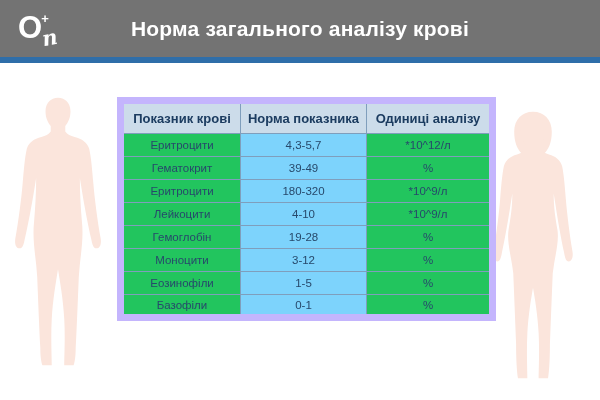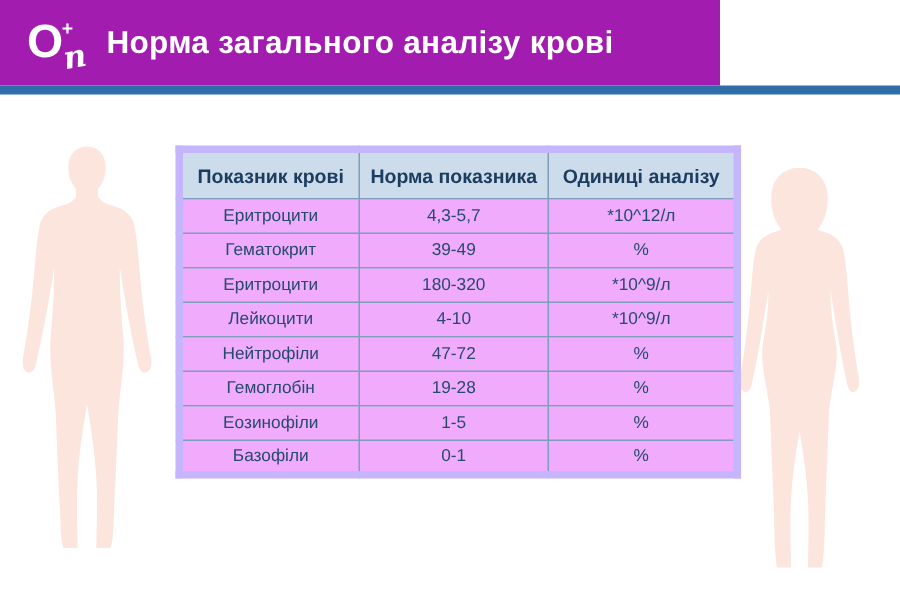--- a/index.html
+++ b/index.html
@@ -3,22 +3,22 @@
 <meta charset="utf-8">
 <style>
   * { margin:0; padding:0; box-sizing:border-box; }
   html,body { width:600px; height:400px; }
   body { font-family:"Liberation Sans", sans-serif; background:#ffffff; overflow:hidden; }
 
   .page { position:relative; width:600px; height:400px; background:#ffffff; overflow:hidden; }
 
   
   .topbar {
-    position:absolute; top:0; left:0; width:480px; height:57px;
-    background:#a21caf;
+    position:absolute; top:0; left:0; width:600px; height:57px;
+    background:#737373;
     display:flex; align-items:center; justify-content:center;
   }
   .topbar-strip {
     position:absolute; top:57px; left:0; width:600px; height:6px;
     background:#2f6ea9;
   }
   .page-title {
     color:#ffffff; font-size:21px; font-weight:bold; letter-spacing:0.2px;
   }
 
@@ -36,34 +36,34 @@
 
   
   .figure-left  { position:absolute; left:6px;   top:94px;  width:104px; height:274px; }
   .figure-right { position:absolute; left:486px; top:110px; width:94px;  height:272px; }
   .figure-left svg, .figure-right svg { width:100%; height:100%; }
 
   
   .table-wrap { position:absolute; left:117px; top:97px; width:372px; }
   table {
     width:100%; border-collapse:collapse; table-layout:fixed;
-    border:5px solid #c4b5fd;
+    border:7px solid #c4b5fd;
   }
   col.c1 { width:120px; } col.c2 { width:126px; } col.c3 { width:126px; }
   th {
     height:33px; background:#ccdcea; color:#1c3c60;
     font-size:13px; font-weight:bold; text-align:center;
     border:1px solid #7f9ebc;
   }
   td {
     height:23px; font-size:11.5px; color:#27496b; text-align:center;
     border:1px solid #7f9ebc;
   }
-  tbody td:nth-child(1), tbody td:nth-child(3) { background:#f0abfc; }
-  tbody td:nth-child(2) { background:#f0abfc; }
+  tbody td:nth-child(1), tbody td:nth-child(3) { background:#22c55e; }
+  tbody td:nth-child(2) { background:#7dd3fc; }
 </style>
 </head>
 <body>
 
 <div class="page">
 
   <div class="topbar">
     <div class="page-title">Норма загального аналізу крові</div>
   </div>
   <div class="topbar-strip"></div>
@@ -135,27 +135,27 @@
             <td>Еритроцити</td>
             <td>180-320</td>
             <td>*10^9/л</td>
           </tr>
           <tr>
             <td>Лейкоцити</td>
             <td>4-10</td>
             <td>*10^9/л</td>
           </tr>
           <tr>
-            <td>Нейтрофіли</td>
-            <td>47-72</td>
+            <td>Гемоглобін</td>
+            <td>19-28</td>
             <td>%</td>
           </tr>
           <tr>
-            <td>Гемоглобін</td>
-            <td>19-28</td>
+            <td>Моноцити</td>
+            <td>3-12</td>
             <td>%</td>
           </tr>
           <tr>
             <td>Еозинофіли</td>
             <td>1-5</td>
             <td>%</td>
           </tr>
           <tr>
             <td>Базофіли</td>
             <td>0-1</td>

